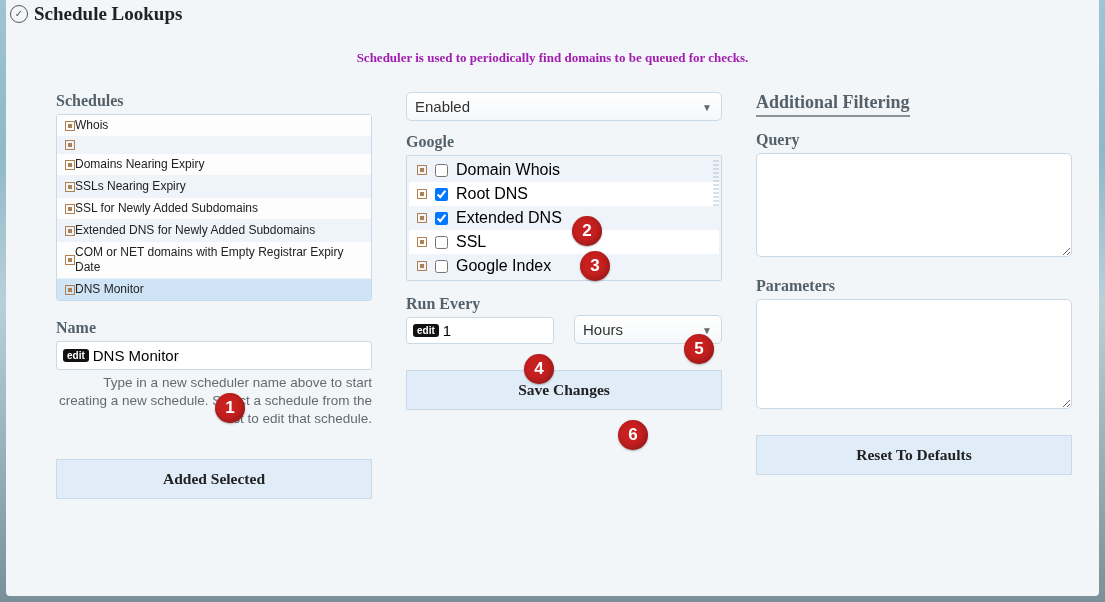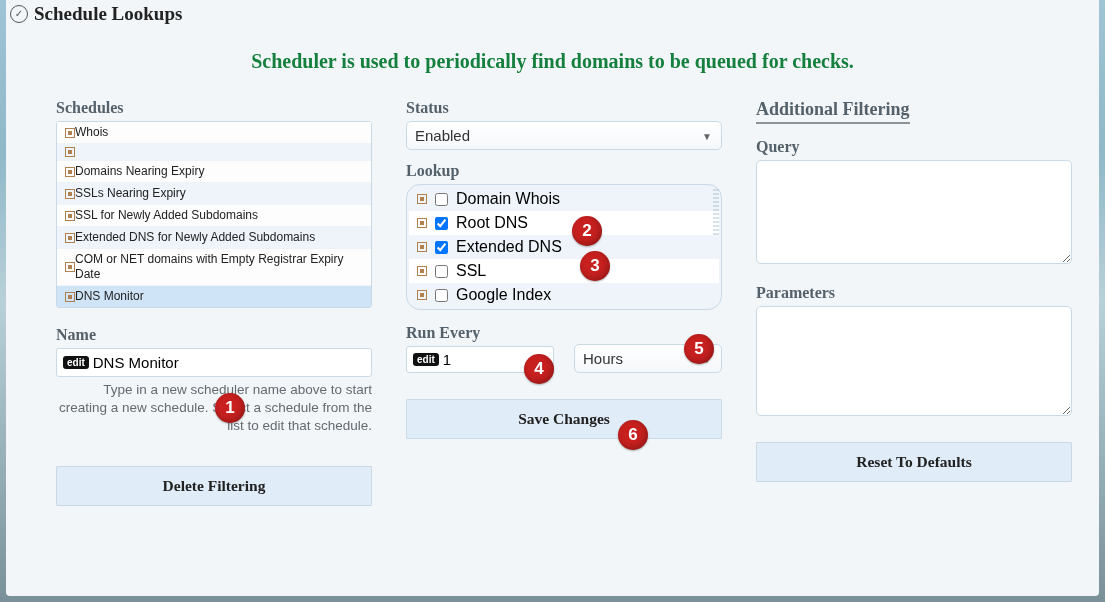--- a/index.html
+++ b/index.html
@@ -33,23 +33,23 @@
   }
   .panel-title {
     font-family: Georgia, "Times New Roman", serif;
     font-weight: bold;
     font-size: 19px;
     color: #222;
   }
   .panel-desc {
     text-align: center;
     font-family: Georgia, "Times New Roman", serif;
-    font-size: 20px;
-    font-weight: bold;
-    color: #15803d;
+    font-size: 13px;
+    font-weight: bold;
+    color: #a21caf;
     padding: 22px 0 26px 0;
   }
   .columns {
     display: flex;
     padding: 0 50px 20px 50px;
     gap: 34px;
   }
   .col { flex: 1; min-width: 0; }
   .col-left { flex: 0 0 316px; }
   .col-mid { flex: 0 0 316px; }
@@ -105,21 +105,21 @@
     content: '';
     position: absolute;
     left: 2px; top: 2px; right: 2px; bottom: 2px;
     background: #b08050;
   }
   .list-label { line-height: 1.25; }
 
   .lookup-box {
     border: 1px solid #c9d9e6;
     background: #eef4f9;
-    border-radius: 14px;
+    border-radius: 2px;
     padding: 2px;
     margin-bottom: 14px;
     position: relative;
   }
   .lookup-box::after {
     content:'';
     position:absolute;
     right:2px; top:2px;
     width:6px; height:48px;
     background: repeating-linear-gradient(0deg,#b0c4d4 0,#b0c4d4 2px,transparent 2px,transparent 4px);
@@ -285,30 +285,29 @@
           </div>
         </div>
 
       <div class="field-label">Name</div>
       <div class="name-input-wrap">
         <span class="edit-badge">edit</span>
         <input type="text" value="DNS Monitor" style="">
       </div>
       <div class="helper-text">Type in a new scheduler name above to start creating a new schedule. Select a schedule from the list to edit that schedule.</div>
 
-      <button class="big-button">Delete Filtering</button>
+      <button class="big-button">Added Selected</button>
     </div>
 
     <div class="col col-mid">
-      <div class="field-label">Status</div>
       <div class="select-wrap">
         <input class="select-input" readonly="" value="Enabled" style="">
       </div>
 
-      <div class="field-label">Lookup</div>
+      <div class="field-label">Google</div>
       <div class="lookup-box" id="lookup-list">
           <div class="lookup-item">
             <span class="bullet"></span>
             <input type="checkbox" style="">
             <span>Domain Whois</span>
           </div>
           <div class="lookup-item">
             <span class="bullet"></span>
             <input type="checkbox" checked="" style="">
             <span>Root DNS</span>

